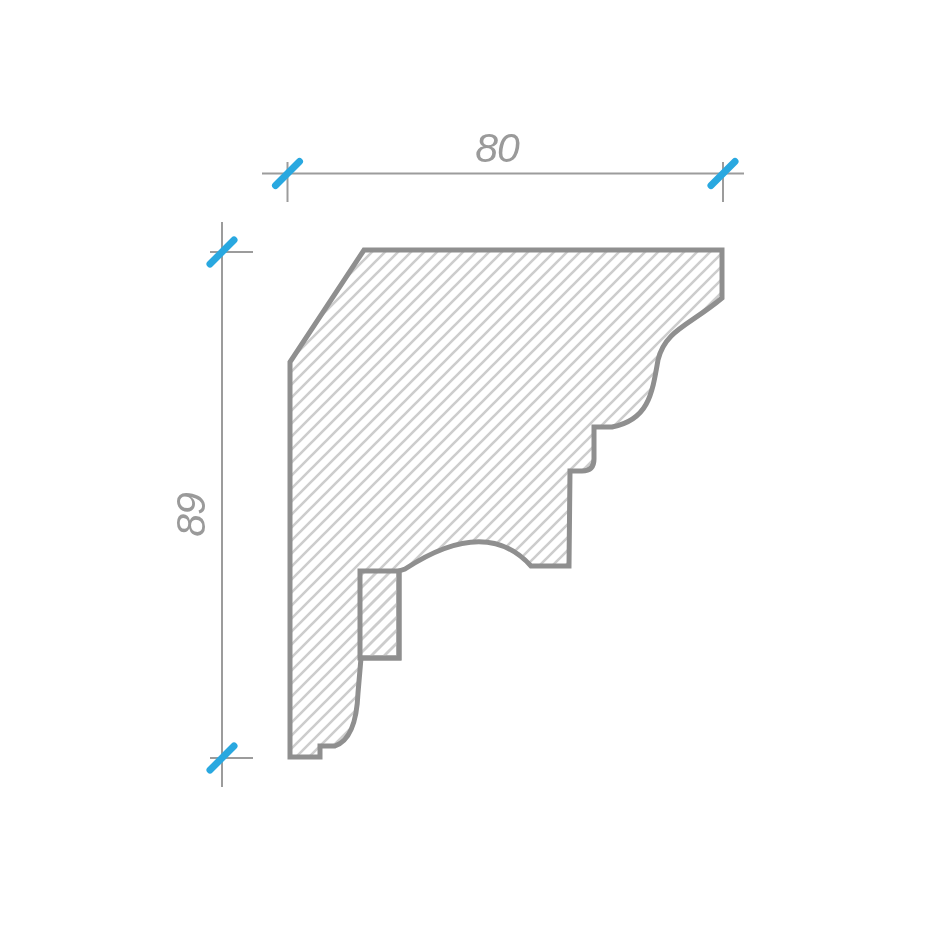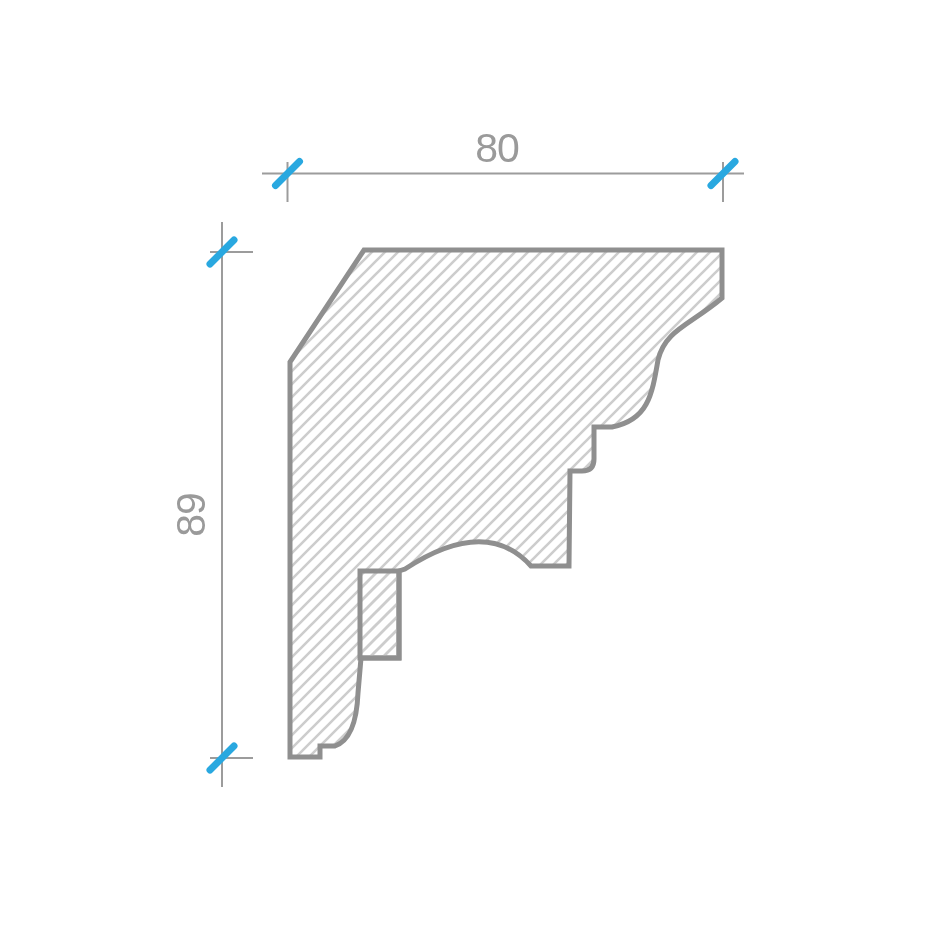--- a/index.html
+++ b/index.html
@@ -7,20 +7,21 @@
     --outline:#8f8f8f;
     --hatch:#cdcdcd;
     --dim_line:#9c9c9c;
     --dim_text:#9a9a9a;
     --accent:#29a8e0;
   }
   html,body{margin:0;padding:0;background:var(--background);}
   .stage{
     width:950px;height:950px;position:relative;background:var(--background);
     font-family:"Liberation Sans", sans-serif;
+    font-style:italic;
   }
   svg{display:block;}
   .hatch-line{stroke:var(--hatch);stroke-width:2.6;fill:none;}
   .profile-outline{
     fill:url(#hatchPattern);
     stroke:var(--outline);
     stroke-width:5;
     stroke-linejoin:miter;
   }
   .dim-line{stroke:var(--dim_line);stroke-width:2;fill:none;}

